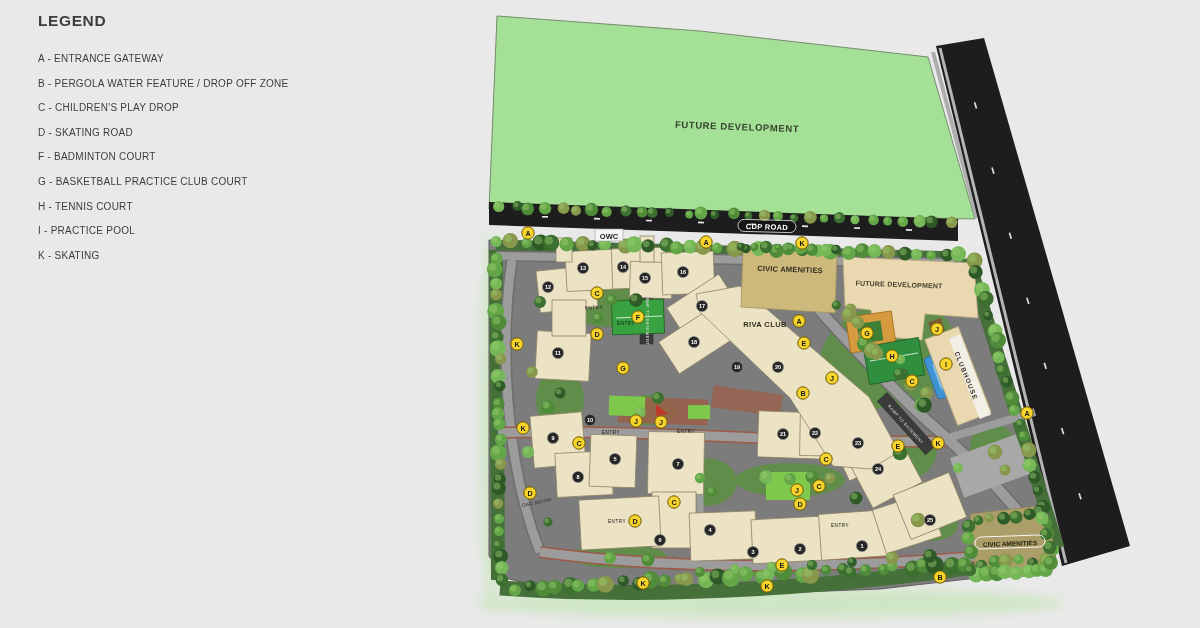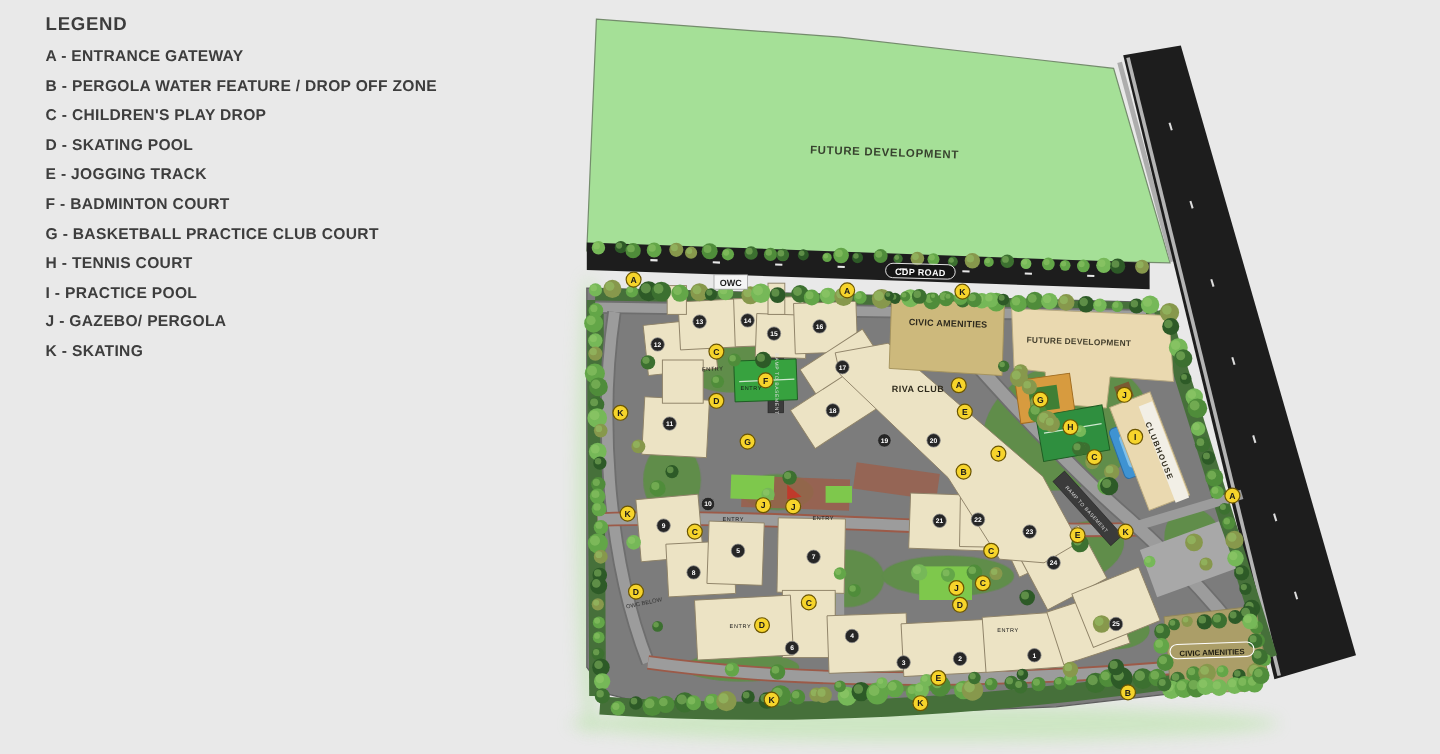--- a/index.html
+++ b/index.html
@@ -3,39 +3,37 @@
 <meta charset="utf-8">
 <style>
   html,body{margin:0;padding:0}
   body{
     width:1200px;height:628px;position:relative;overflow:hidden;
     background:var(--page-bg,#e9e9e9);
     font-family:"Liberation Sans",sans-serif;
   }
   svg{position:absolute;left:0;top:0;font-family:"Liberation Sans",sans-serif}
   .legend{position:absolute;left:38px;top:12px;z-index:5;color:var(--text-dark,#3d3d3d)}
-  .legend-title{font-size:15.5px;font-weight:700;letter-spacing:.6px;margin-bottom:10px}
-  .legend-item{font-size:13px;font-weight:700;letter-spacing:.25px;line-height:13px;margin-bottom:11.6px;white-space:nowrap}
+  .legend-title{font-size:15.5px;font-weight:700;letter-spacing:.6px;margin-bottom:22px}
+  .legend-item{font-size:10px;font-weight:400;letter-spacing:.25px;line-height:13px;margin-bottom:11.6px;white-space:nowrap}
 </style>
 </head>
 <body>
 
 <div class="legend">
   <div class="legend-title">LEGEND</div>
   <div>
       <div class="legend-item">A - ENTRANCE GATEWAY</div>
       <div class="legend-item">B - PERGOLA WATER FEATURE / DROP OFF ZONE</div>
       <div class="legend-item">C - CHILDREN'S PLAY DROP</div>
-      <div class="legend-item">D - SKATING POOL</div>
-      <div class="legend-item">E - JOGGING TRACK</div>
+      <div class="legend-item">D - SKATING ROAD</div>
       <div class="legend-item">F - BADMINTON COURT</div>
       <div class="legend-item">G - BASKETBALL PRACTICE CLUB COURT</div>
       <div class="legend-item">H - TENNIS COURT</div>
       <div class="legend-item">I - PRACTICE POOL</div>
-      <div class="legend-item">J - GAZEBO/ PERGOLA</div>
       <div class="legend-item">K - SKATING</div>
     </div>
 </div>
 
 <svg width="1200" height="628" viewBox="0 0 1200 628">
   <defs>
     <filter id="soft" x="-50%" y="-50%" width="200%" height="200%">
         <feGaussianBlur stdDeviation="6"></feGaussianBlur>
       </filter>
   </defs>

